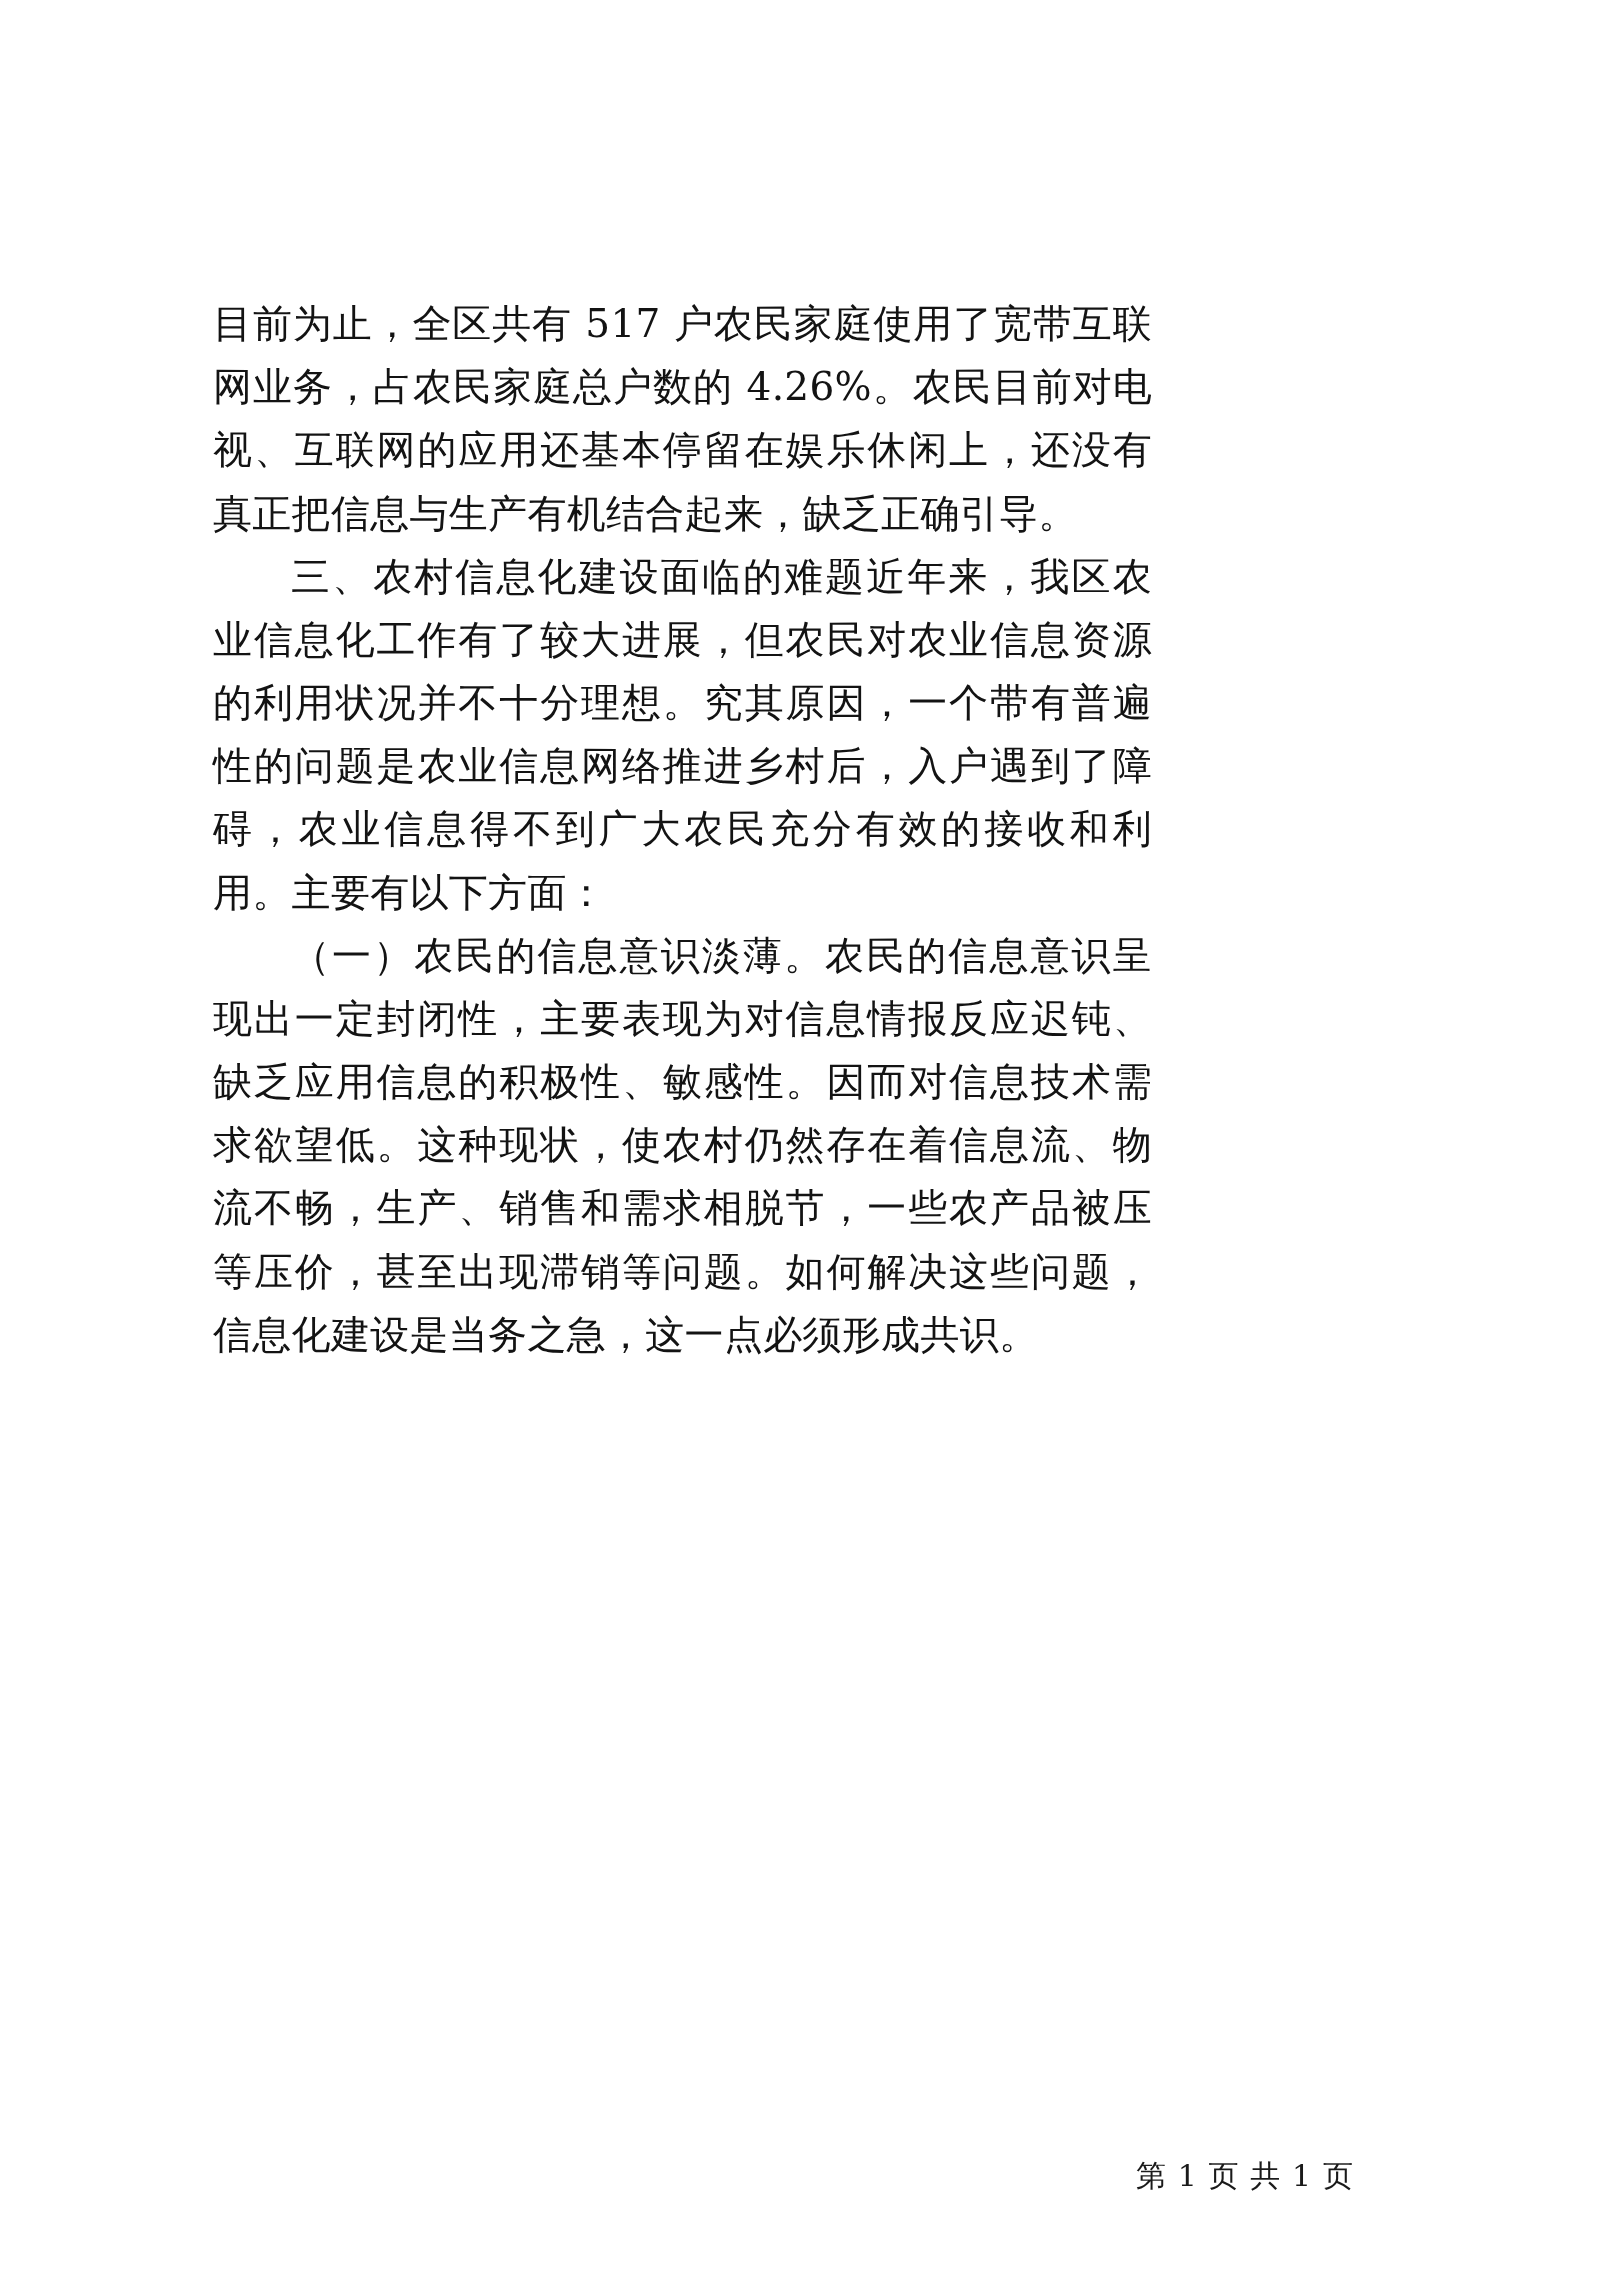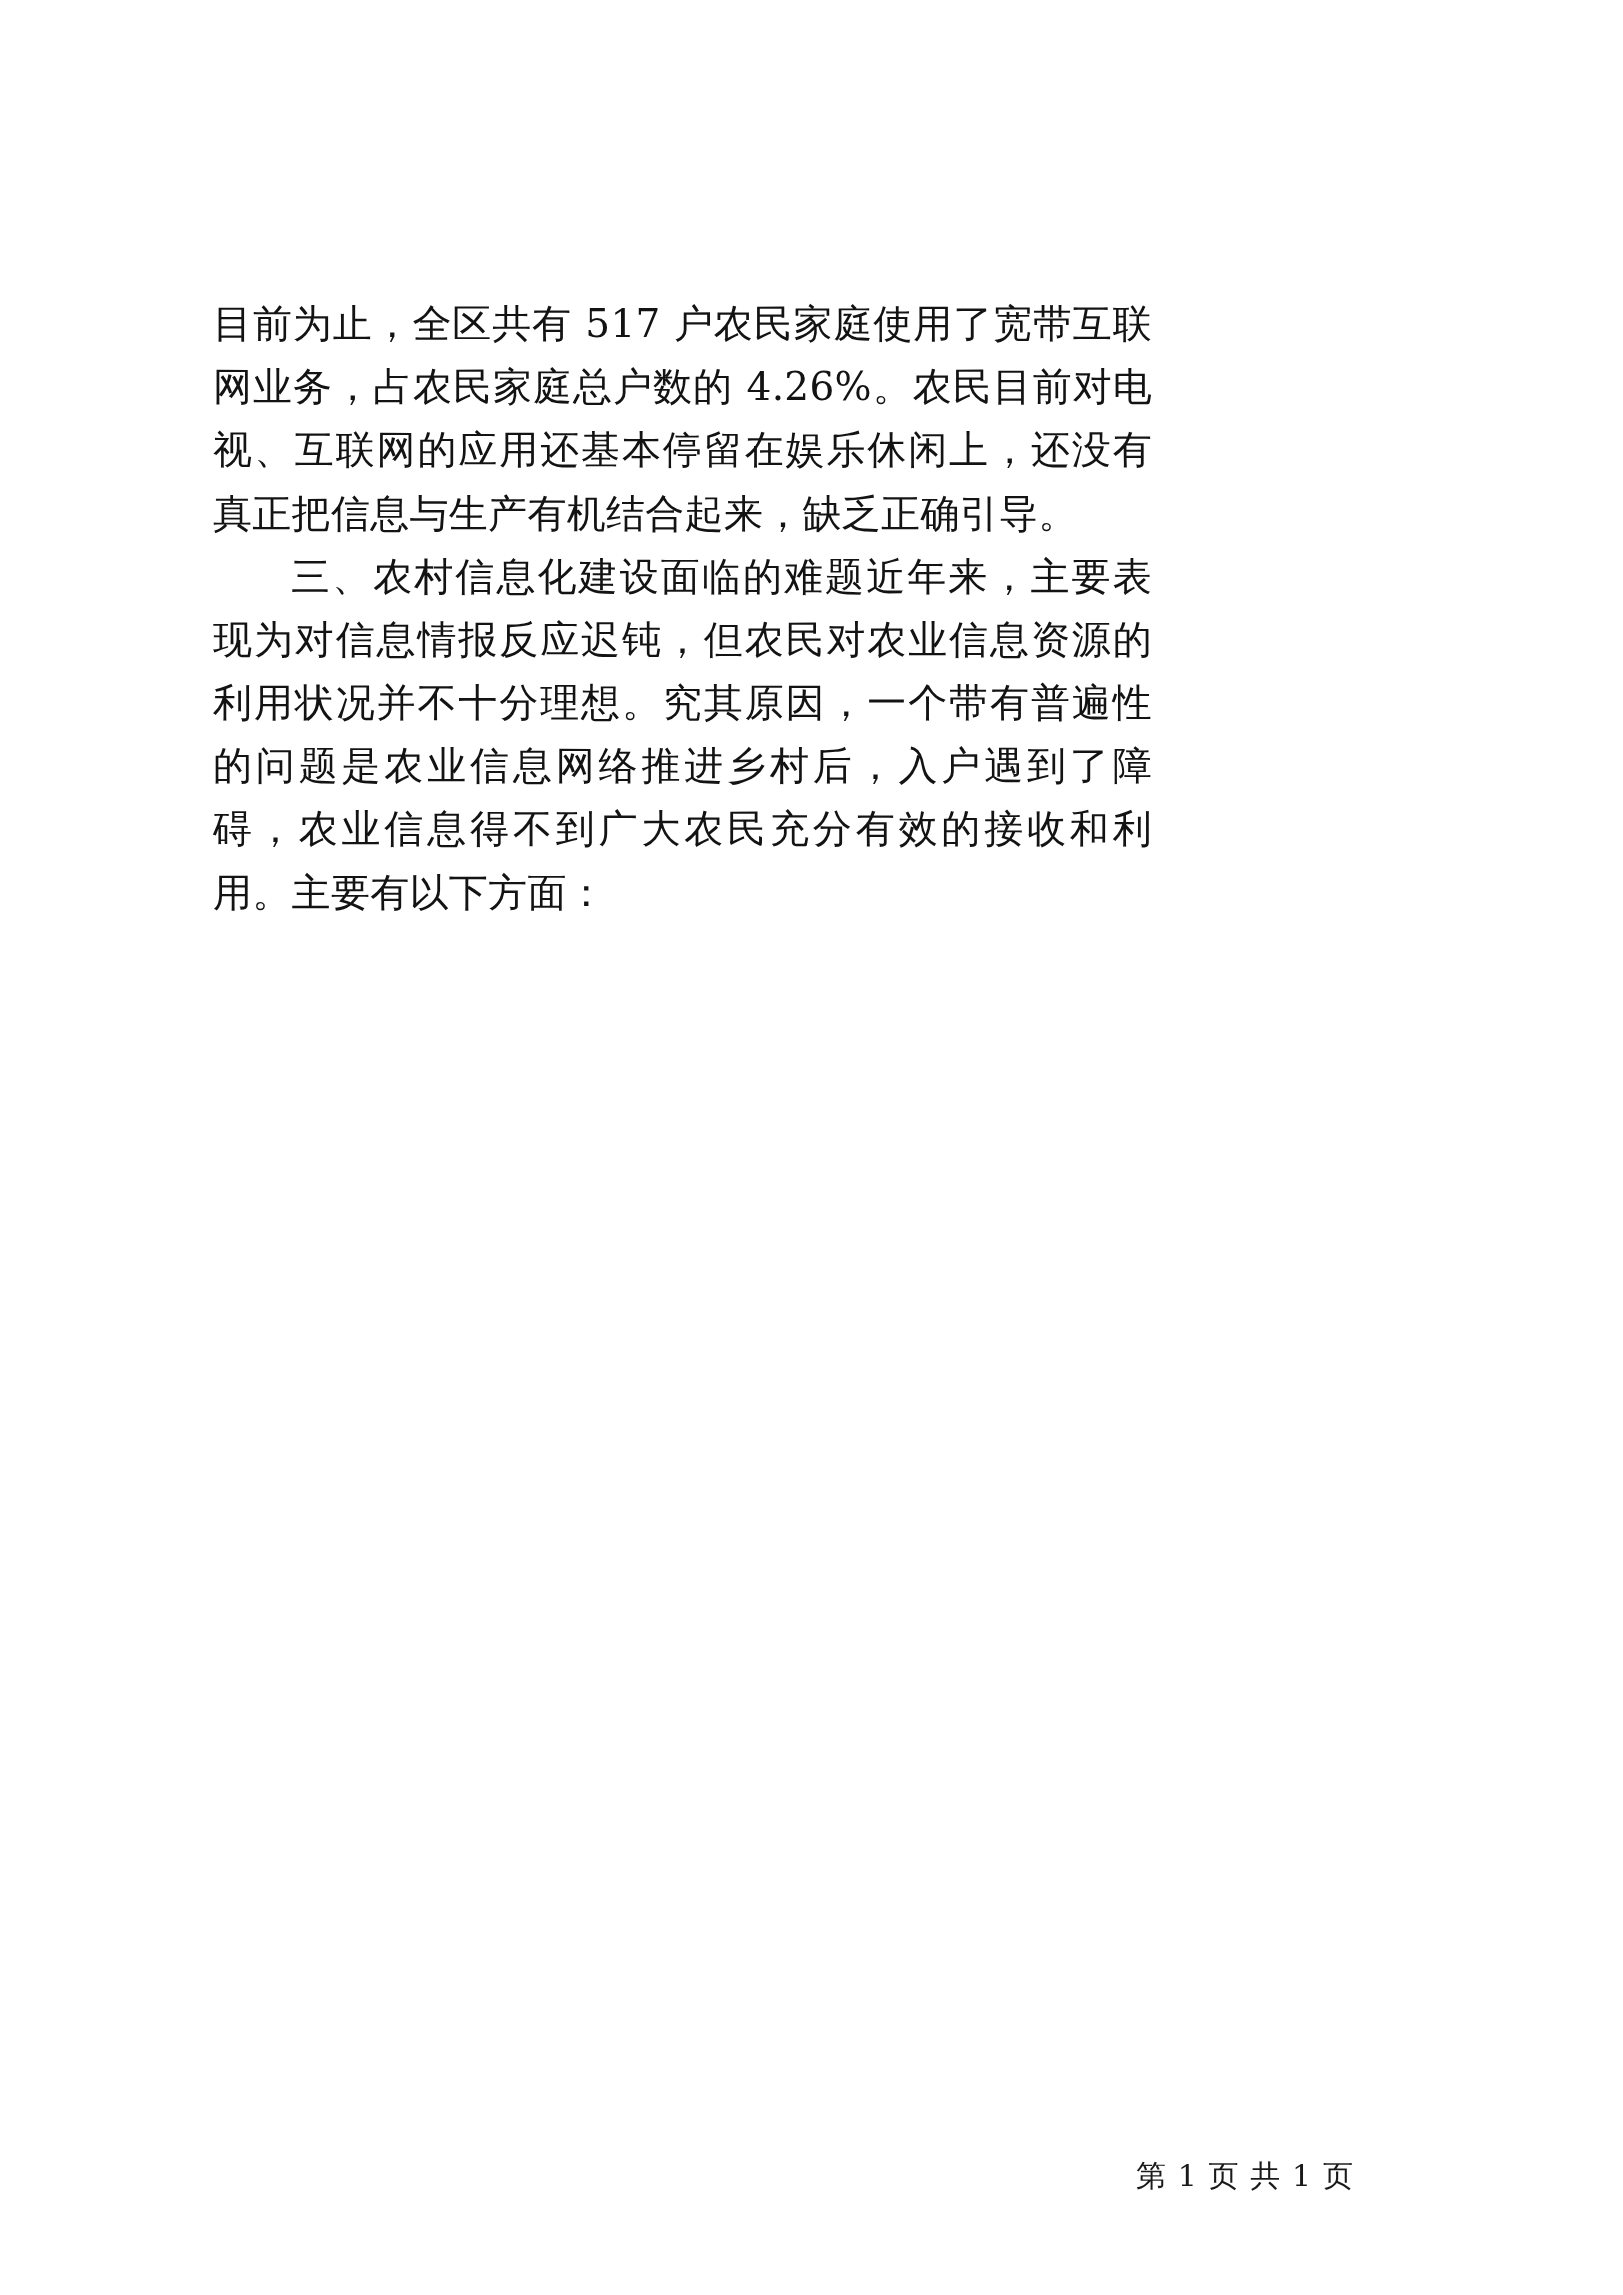--- a/index.html
+++ b/index.html
@@ -46,19 +46,20 @@
     font-family: "DejaVu Serif", "Liberation Serif", serif;
   }
 </style>
 </head>
 <body>
 
 <div class="page">
 
   <div class="doc-body">
     <p class="para">目前为止，全区共有 517 户农民家庭使用了宽带互联网业务，占农民家庭总户数的 4.26%。农民目前对电视、互联网的应用还基本停留在娱乐休闲上，还没有真正把信息与生产有机结合起来，缺乏正确引导。</p>
-    <p class="para indent">三、农村信息化建设面临的难题近年来，主要表现为对信息情报反应迟钝，但农民对农业信息资源的利用状况并不十分理想。究其原因，一个带有普遍性的问题是农业信息网络推进乡村后，入户遇到了障碍，农业信息得不到广大农民充分有效的接收和利用。主要有以下方面：</p>
+    <p class="para indent">三、农村信息化建设面临的难题近年来，我区农业信息化工作有了较大进展，但农民对农业信息资源的利用状况并不十分理想。究其原因，一个带有普遍性的问题是农业信息网络推进乡村后，入户遇到了障碍，农业信息得不到广大农民充分有效的接收和利用。主要有以下方面：</p>
+    <p class="para indent">（一）农民的信息意识淡薄。农民的信息意识呈现出一定封闭性，主要表现为对信息情报反应迟钝、缺乏应用信息的积极性、敏感性。因而对信息技术需求欲望低。这种现状，使农村仍然存在着信息流、物流不畅，生产、销售和需求相脱节，一些农产品被压等压价，甚至出现滞销等问题。如何解决这些问题，信息化建设是当务之急，这一点必须形成共识。</p>
   </div>
 
   <div class="footer">第 1 页 共 1 页</div>
 
 </div>
 
 
 </body></html>

